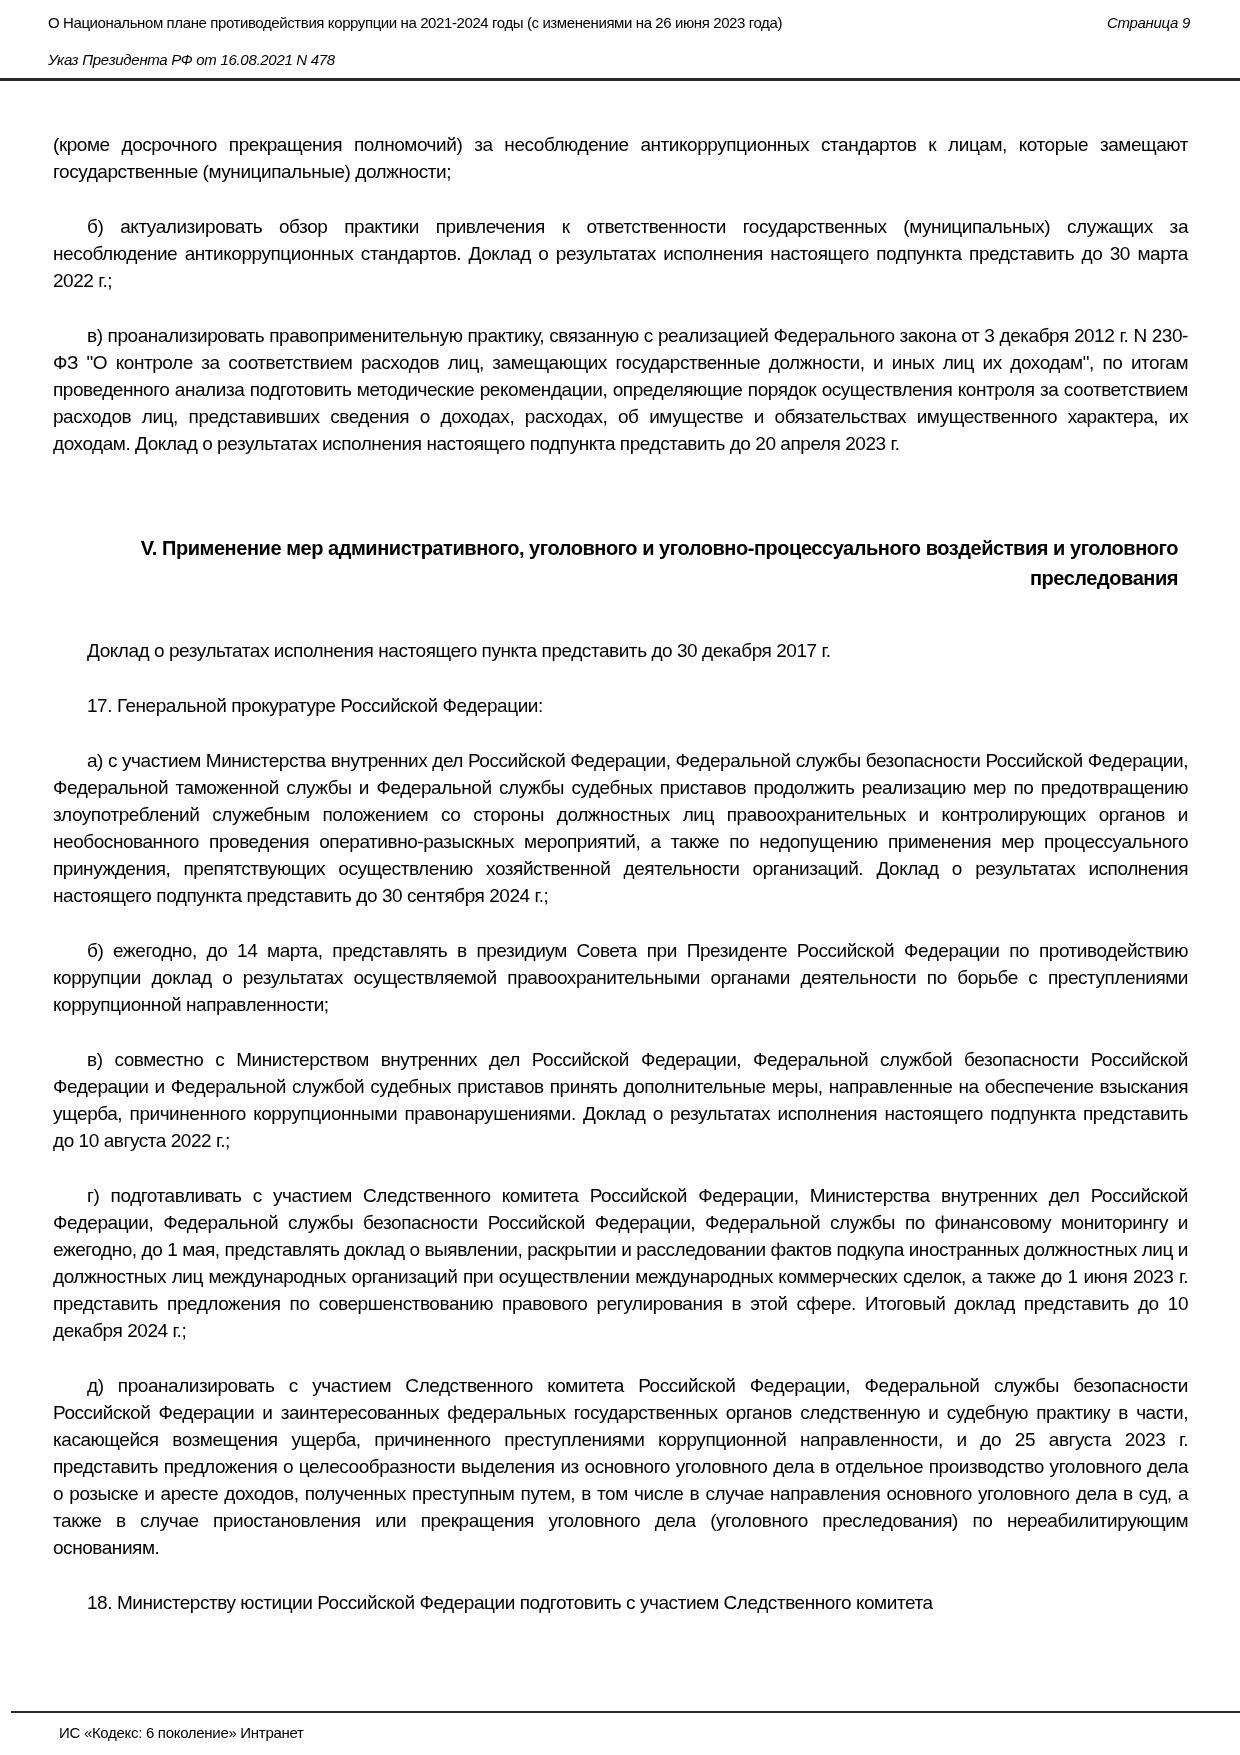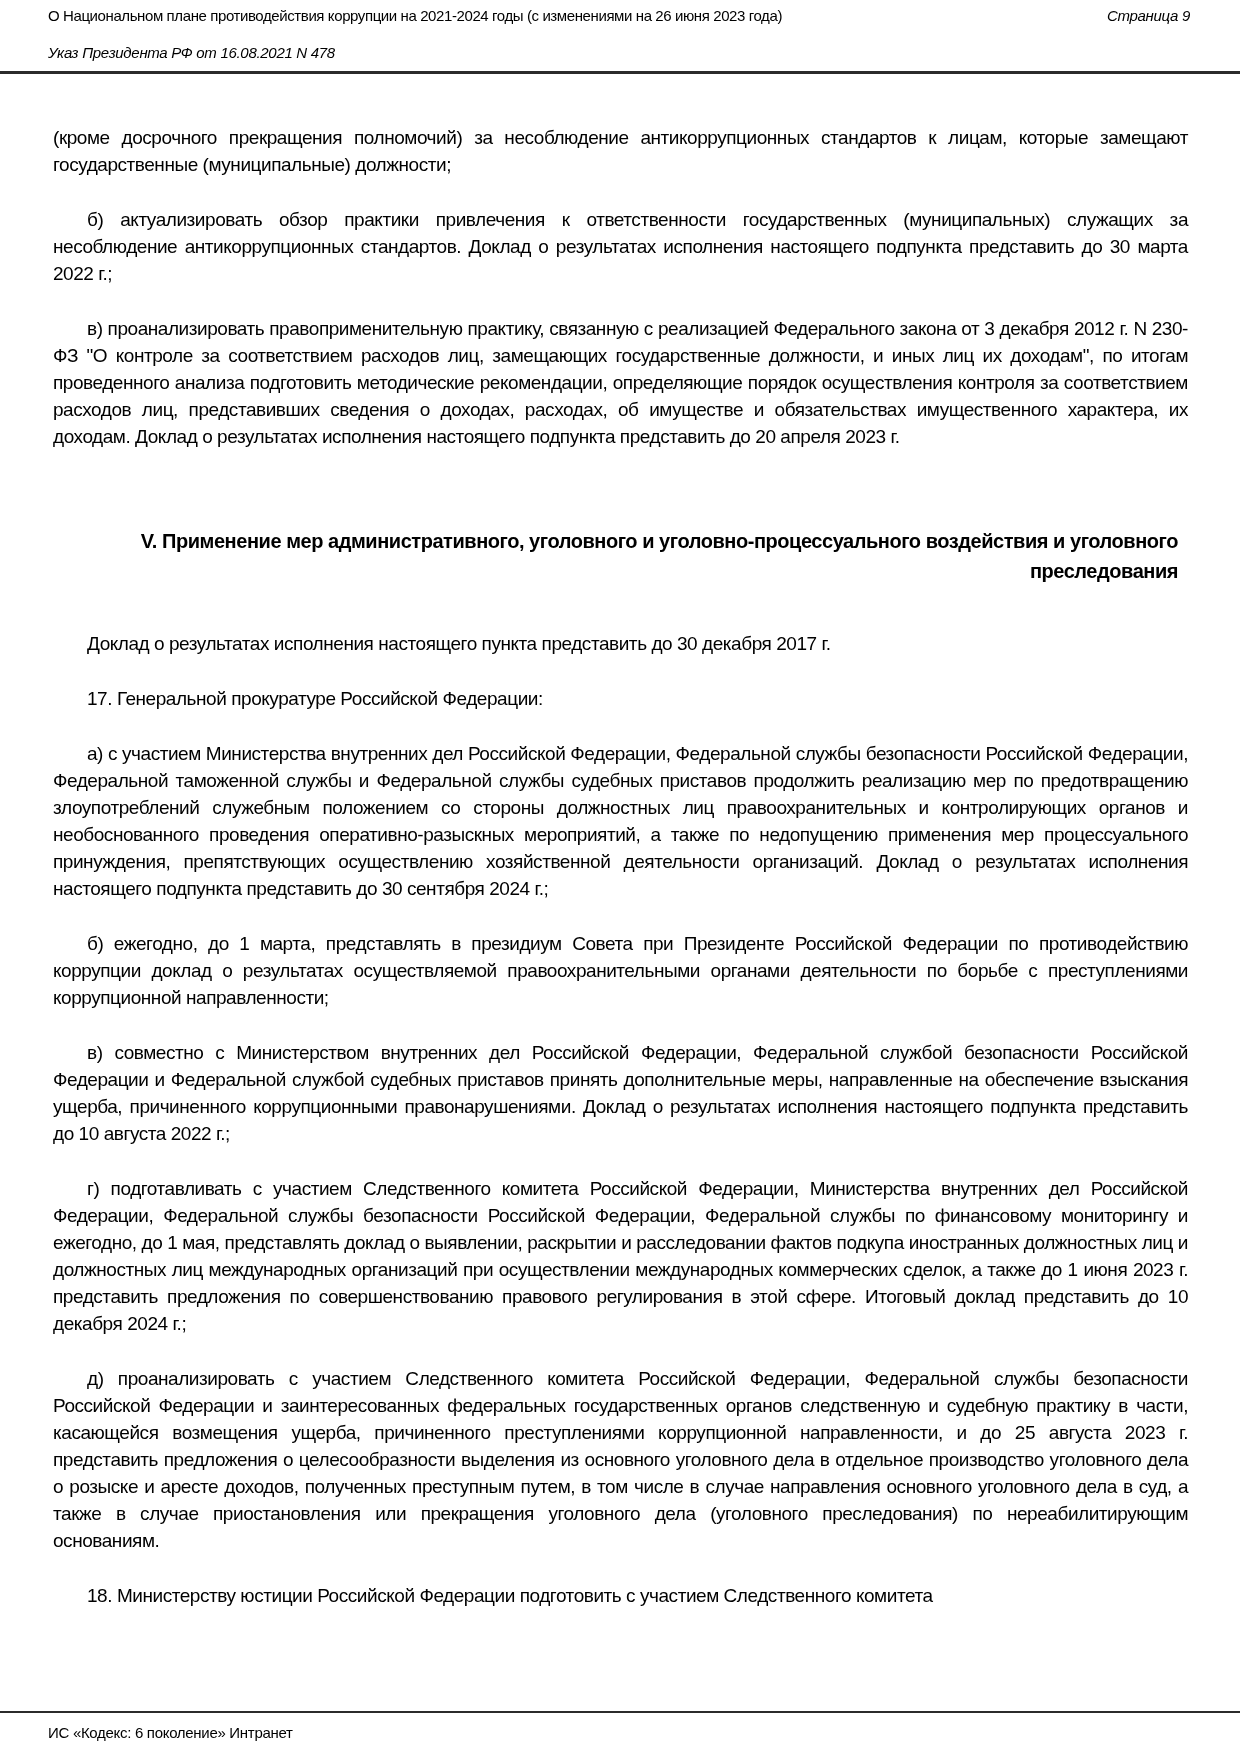--- a/index.html
+++ b/index.html
@@ -9,21 +9,21 @@
     color: #000000;
     font-family: "Liberation Sans", sans-serif;
     overflow: hidden;
   }
   .page {
     position: relative;
     width: 1240px; height: 1755px;
     background: #ffffff;
     overflow: hidden;
   }
-  .page-header { padding: 6px 50px 0 48px; }
+  .page-header { padding: 13px 50px 0 48px; }
   .header-row {
     display: flex; justify-content: space-between; align-items: flex-start;
   }
   .header-title {
     font-size: 15px; line-height: 19px; letter-spacing: -0.4px;
     max-width: 960px;
   }
   .header-page { font-size: 15px; line-height: 19px; letter-spacing: -0.3px; white-space: nowrap; font-style: italic; }
   .header-subtitle {
     font-size: 15px; line-height: 19px; font-style: italic; letter-spacing: -0.3px;
@@ -43,21 +43,21 @@
     letter-spacing: -0.45px;
     text-indent: 34px;
   }
   .para.no-indent { text-indent: 0; margin-top: 32px; }
   .section-heading {
     font-size: 20px; line-height: 30px; font-weight: bold;
     letter-spacing: -0.45px;
     text-align: right;
     margin: 76px 10px 44px 10px;
   }
-  .page-footer { position: absolute; left: 0; right: 0; bottom: 0; background: #ffffff; }
+  .page-footer { position: absolute; left: 11px; right: 0; bottom: 0; background: #ffffff; }
   .footer-rule { height: 2px; background: #2b2b2b; }
   .footer-text {
     font-size: 15px; line-height: 18px; letter-spacing: -0.3px;
     padding: 11px 48px 13px 48px;
   }
 </style>
 </head>
 <body>
 
 <div class="page">
@@ -75,21 +75,21 @@
   <main class="content">
     <p class="para no-indent">(кроме досрочного прекращения полномочий) за несоблюдение антикоррупционных стандартов к лицам, которые замещают государственные (муниципальные) должности;</p>
     <p class="para">б) актуализировать обзор практики привлечения к ответственности государственных (муниципальных) служащих за несоблюдение антикоррупционных стандартов. Доклад о результатах исполнения настоящего подпункта представить до 30 марта 2022 г.;</p>
     <p class="para">в) проанализировать правоприменительную практику, связанную с реализацией Федерального закона от 3 декабря 2012 г. N 230-ФЗ "О контроле за соответствием расходов лиц, замещающих государственные должности, и иных лиц их доходам", по итогам проведенного анализа подготовить методические рекомендации, определяющие порядок осуществления контроля за соответствием расходов лиц, представивших сведения о доходах, расходах, об имуществе и обязательствах имущественного характера, их доходам. Доклад о результатах исполнения настоящего подпункта представить до 20 апреля 2023 г.</p>
 
     <h2 class="section-heading">V. Применение мер административного, уголовного и уголовно-процессуального воздействия и уголовного преследования</h2>
 
     <p class="para">Доклад о результатах исполнения настоящего пункта представить до 30 декабря 2017 г.</p>
     <p class="para">17. Генеральной прокуратуре Российской Федерации:</p>
     <p class="para">а) с участием Министерства внутренних дел Российской Федерации, Федеральной службы безопасности Российской Федерации, Федеральной таможенной службы и Федеральной службы судебных приставов продолжить реализацию мер по предотвращению злоупотреблений служебным положением со стороны должностных лиц правоохранительных и контролирующих органов и необоснованного проведения оперативно-разыскных мероприятий, а также по недопущению применения мер процессуального принуждения, препятствующих осуществлению хозяйственной деятельности организаций. Доклад о результатах исполнения настоящего подпункта представить до 30 сентября 2024 г.;</p>
-    <p class="para">б) ежегодно, до 1 марта, представлять в президиум Совета при Президенте Российской Федерации по противодействию коррупции доклад о результатах осуществляемой правоохранительными органами деятельности по борьбе с преступлениями коррупционной направленности;</p>
+    <p class="para">б) ежегодно, до 14 марта, представлять в президиум Совета при Президенте Российской Федерации по противодействию коррупции доклад о результатах осуществляемой правоохранительными органами деятельности по борьбе с преступлениями коррупционной направленности;</p>
     <p class="para">в) совместно с Министерством внутренних дел Российской Федерации, Федеральной службой безопасности Российской Федерации и Федеральной службой судебных приставов принять дополнительные меры, направленные на обеспечение взыскания ущерба, причиненного коррупционными правонарушениями. Доклад о результатах исполнения настоящего подпункта представить до 10 августа 2022 г.;</p>
     <p class="para">г) подготавливать с участием Следственного комитета Российской Федерации, Министерства внутренних дел Российской Федерации, Федеральной службы безопасности Российской Федерации, Федеральной службы по финансовому мониторингу и ежегодно, до 1 мая, представлять доклад о выявлении, раскрытии и расследовании фактов подкупа иностранных должностных лиц и должностных лиц международных организаций при осуществлении международных коммерческих сделок, а также до 1 июня 2023 г. представить предложения по совершенствованию правового регулирования в этой сфере. Итоговый доклад представить до 10 декабря 2024 г.;</p>
     <p class="para">д) проанализировать с участием Следственного комитета Российской Федерации, Федеральной службы безопасности Российской Федерации и заинтересованных федеральных государственных органов следственную и судебную практику в части, касающейся возмещения ущерба, причиненного преступлениями коррупционной направленности, и до 25 августа 2023 г. представить предложения о целесообразности выделения из основного уголовного дела в отдельное производство уголовного дела о розыске и аресте доходов, полученных преступным путем, в том числе в случае направления основного уголовного дела в суд, а также в случае приостановления или прекращения уголовного дела (уголовного преследования) по нереабилитирующим основаниям.</p>
     <p class="para">18. Министерству юстиции Российской Федерации подготовить с участием Следственного комитета</p>
   </main>
 
   <footer class="page-footer">
     <div class="footer-rule"></div>
     <div class="footer-text">ИС «Кодекс: 6 поколение» Интранет</div>
   </footer>

